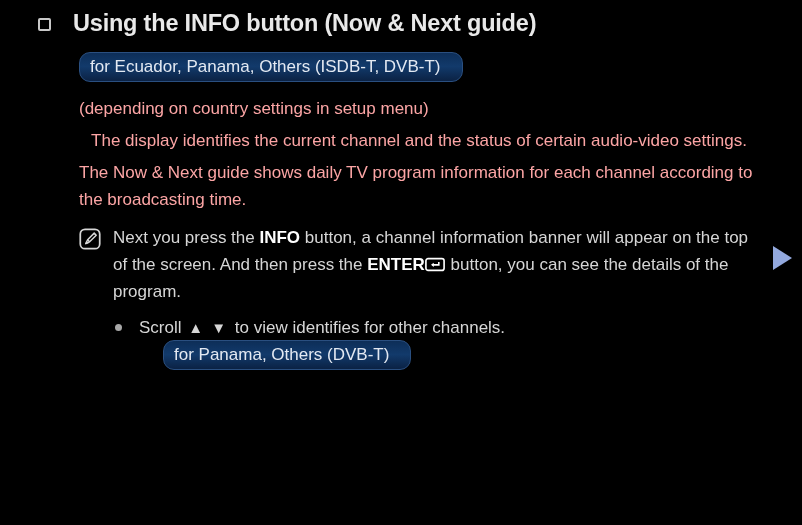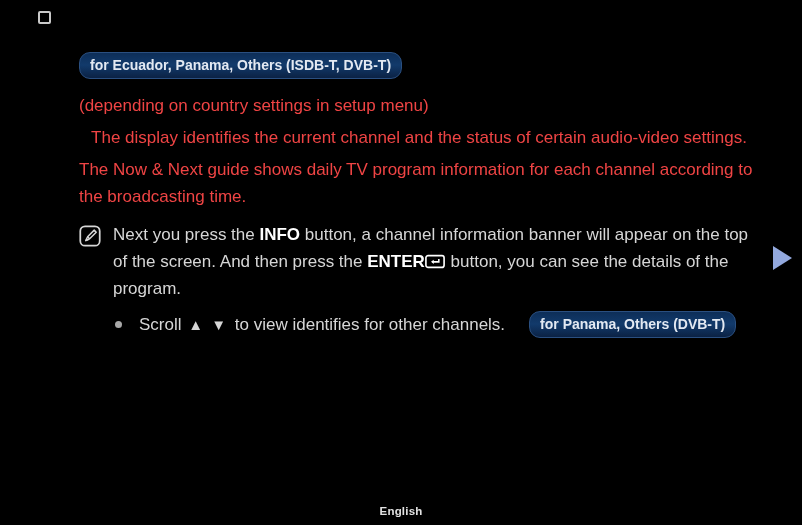--- a/index.html
+++ b/index.html
@@ -60,37 +60,37 @@
     top: 52px;
     width: 680px;
   }
 
   .badge {
     display: inline-block;
     background: linear-gradient(180deg, #0d2e58 0%, #123a6b 48%, #0b2244 100%);
     border: 1px solid #2a4f80;
     border-radius: 11px;
     color: #e3e9f2;
-    font-size: 14px;
-    font-weight: bold;
+    font-size: 17px;
+    font-weight: normal;
     line-height: 1;
-    padding: 5px 10px 6px 10px;
+    padding: 5px 21px 6px 10px;
     white-space: nowrap;
     vertical-align: middle;
   }
   .badge.inline {
     margin-left: 24px;
     position: relative;
     top: -1px;
   }
 
   .para {
     font-size: 17px;
     line-height: 27px;
-    color: #ef4444;
+    color: #fca5a5;
     margin: 0;
   }
   .para.p1 { margin-top: 13px; }
   .para.p2 { margin-top: 5px; text-align: center; }
   .para.p3 { margin-top: 5px; }
 
   
   .note {
     display: flex;
     margin-top: 11px;
@@ -173,20 +173,21 @@
     letter-spacing: 0.2px;
   }
 </style>
 </head>
 <body>
 
 <div class="page">
 
   <div class="heading-row">
     <span class="sq-bullet"></span>
+    <span class="heading-text">Using the INFO button (Now &amp; Next guide)</span>
   </div>
 
   <div class="content">
 
     <div>
       <span class="badge">for Ecuador, Panama, Others (ISDB-T, DVB-T)</span>
     </div>
 
     <p class="para p1">(depending on country settings in setup menu)</p>
     <p class="para p2">The display identifies the current channel and the status of certain audio-video settings.</p>
@@ -216,15 +217,14 @@
       <div class="bullet-item">
         <span class="dot"></span>
         <span class="bullet-text"><span>Scroll </span><span class="arrow-glyph">▲ ▼</span><span> to view identifies for other channels.</span><span class="badge inline">for Panama, Others (DVB-T)</span></span>
       </div>
 
     </div>
   </div>
 
   <div class="next-arrow" title="next"></div>
 
-  <div class="footer">English</div>
 
 </div>
 
 </body></html>

